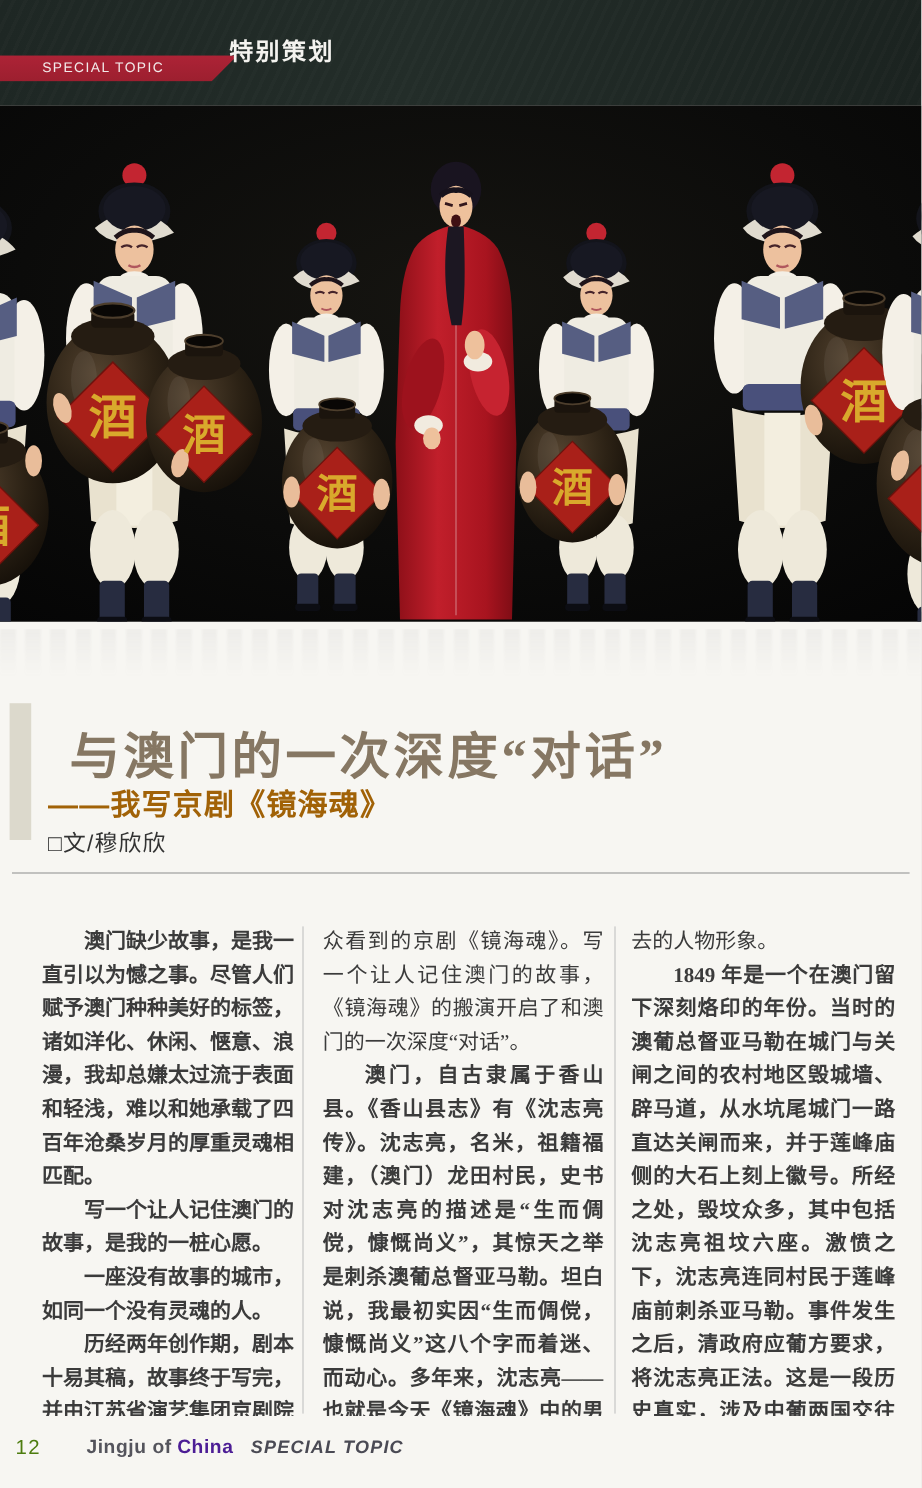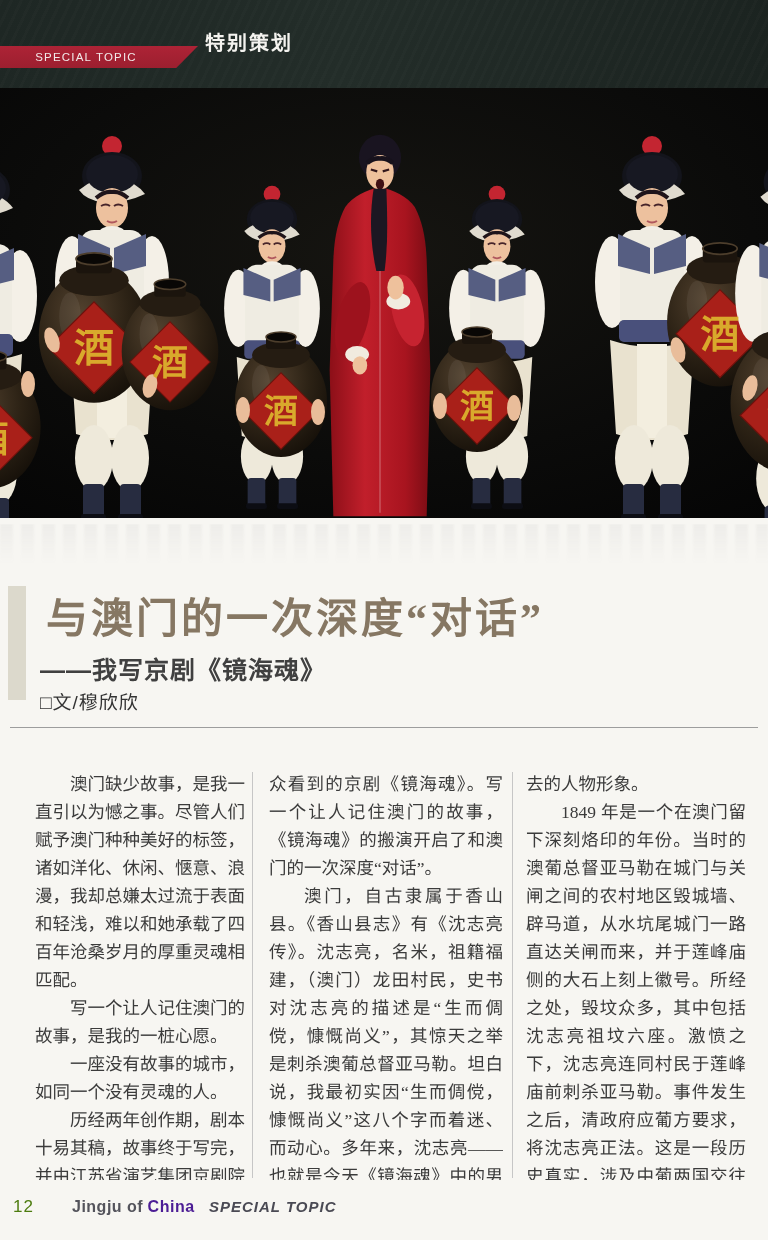--- a/index.html
+++ b/index.html
@@ -11,21 +11,21 @@
   
   .header-band{
     position:absolute;top:0;left:0;width:768px;height:88px;
     background:linear-gradient(100deg,#1e2724 0%,#232d29 45%,#1b2320 100%);
   }
   .header-band::after{
     content:"";position:absolute;inset:0;
     background:repeating-linear-gradient(115deg,rgba(255,255,255,0.015) 0 3px,transparent 3px 9px);
   }
   .topic-cn{
-    position:absolute;left:205px;top:27px;
+    position:absolute;left:191px;top:27px;
     color:#f4f3ef;font-size:20px;font-weight:bold;letter-spacing:2px;
     font-family:Liberation Serif, serif;z-index:3;text-align:center;
   }
   .ribbon{
     position:absolute;left:0;top:46px;width:198px;height:22px;
     background:linear-gradient(180deg,#ad2336 0%,#9c1f2f 100%);
     clip-path:polygon(0 0,100% 0,89% 100%,0 100%);
     display:flex;align-items:center;justify-content:center;
     padding-right:26px;box-sizing:border-box;z-index:2;
   }
@@ -52,40 +52,40 @@
     position:absolute;left:8px;top:586px;width:18px;height:114px;
     background:#dcd9cc;
   }
   .article-title{
     position:absolute;left:46px;top:584px;width:700px;
     font-size:42px;font-weight:bold;letter-spacing:3px;
     color:#867763;white-space:nowrap;
   }
   .article-subtitle{
     position:absolute;left:40px;top:650px;
-    font-size:25px;font-weight:bold;color:#404040;letter-spacing:1px;
+    font-size:25px;font-weight:bold;color:#a16207;letter-spacing:1px;
     font-family:"Liberation Sans","DejaVu Sans",sans-serif;
   }
   .article-byline{
     position:absolute;left:40px;top:687px;
     font-size:19px;color:#333;letter-spacing:1px;
     font-family:"Liberation Sans","DejaVu Sans",sans-serif;
   }
   .title-rule{
     position:absolute;left:10px;top:727px;width:748px;height:1px;
     background:#9d9d9d;
   }
   
   .col{
     position:absolute;top:770px;height:410px;overflow:hidden;
     font-size:17.5px;line-height:28px;color:#3b3b3b;
     text-align:justify;text-justify:inter-ideograph;
   }
   .col p{margin:0;}
-  .col p.indent{text-indent:2em;}
+  .col p.indent{text-indent:2em;font-weight:bold;}
   #col-1{left:35px;width:210px;}
   #col-2{left:269px;width:234px;}
   #col-3{left:526px;width:220px;}
   .col-divider{
     position:absolute;top:772px;height:406px;width:1px;background:#c6c6c6;
   }
   #divider-1{left:252px;}
   #divider-2{left:512px;}
   
   .footer{
@@ -222,21 +222,21 @@
         <text x="720" y="260" font-size="39">酒</text>
         <text x="788" y="342" font-size="42">酒</text>
         <text x="-10" y="364" font-size="37">酒</text>
       </g>
     </svg>
   </div>
 
   <div class="ghost"></div>
 
   <div class="accent-bar"></div>
-  <h1 class="article-title" style="margin:0;">与澳门的一次深度“对话”</h1>
+  <h1 class="article-title" style="margin:12px;">与澳门的一次深度“对话”</h1>
   <div class="article-subtitle">——我写京剧《镜海魂》</div>
   <div class="article-byline">□文/穆欣欣</div>
   <div class="title-rule"></div>
 
   <div class="col" id="col-1">
     <p class="indent">澳门缺少故事，是我一直引以为憾之事。尽管人们赋予澳门种种美好的标签，诸如洋化、休闲、惬意、浪漫，我却总嫌太过流于表面和轻浅，难以和她承载了四百年沧桑岁月的厚重灵魂相匹配。</p>
     <p class="indent">写一个让人记住澳门的故事，是我的一桩心愿。</p>
     <p class="indent">一座没有故事的城市，如同一个没有灵魂的人。</p>
     <p class="indent">历经两年创作期，剧本十易其稿，故事终于写完，并由江苏省演艺集团京剧院于 7 月 29 日、30 日在南京首演——这便是观</p>
   </div>

